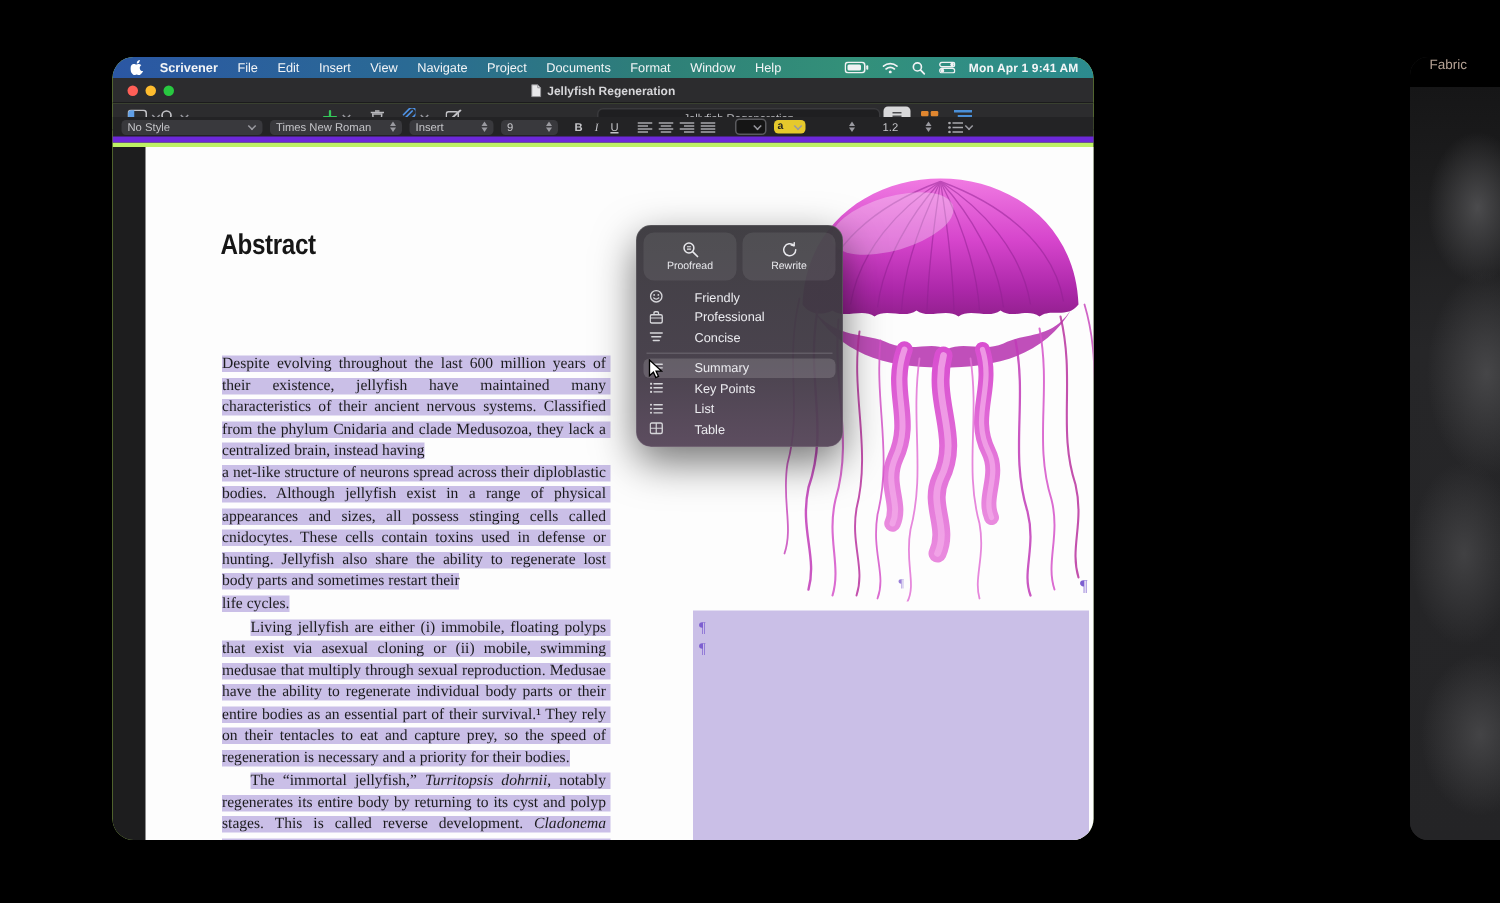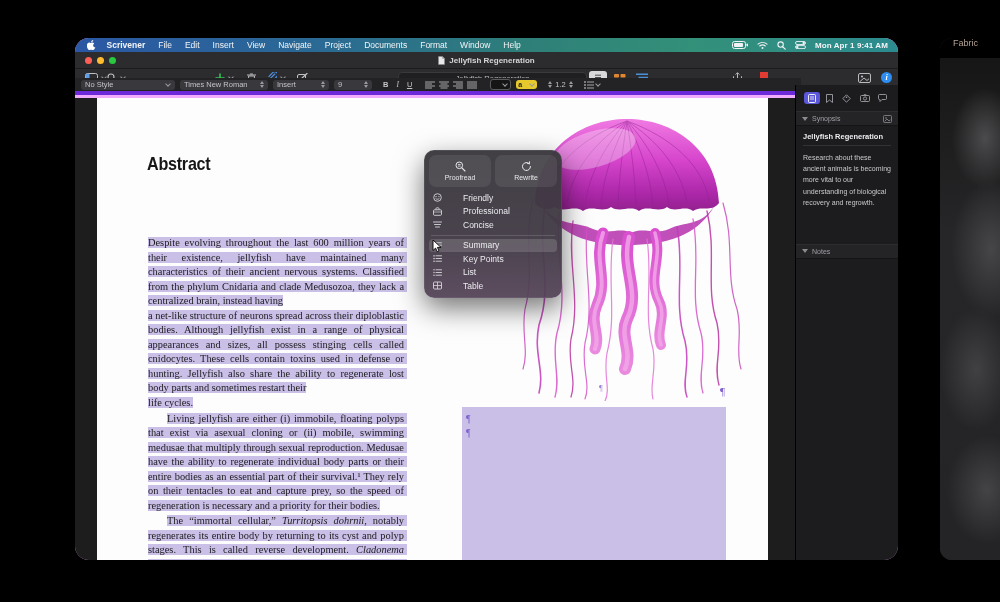--- a/index.html
+++ b/index.html
@@ -1,21 +1,21 @@
 <!DOCTYPE html>
 <html><head>
 <meta charset="utf-8">
 <style>
   html,body{margin:0;padding:0;background:#000;}
   .stage{position:relative;width:1000px;height:602px;background:#000;overflow:hidden;
          font-family:"Liberation Sans",sans-serif;-webkit-font-smoothing:antialiased;}
   svg{display:block}
   
-  .screen{position:absolute;left:75px;top:38px;width:823px;height:522px;border-radius:14px;
-          overflow:hidden;background:#f0abfc;box-shadow:0 14px 50px rgba(0,0,0,.7);}
+  .screen{position:absolute;left:75px;top:38px;width:654px;height:522px;border-radius:14px;
+          overflow:hidden;background:#bef264;box-shadow:0 14px 50px rgba(0,0,0,.7);}
   
   .menubar{height:14px;display:flex;align-items:center;padding:0 10px;
            background:linear-gradient(90deg,#2b57a4 0%,#2a6a94 30%,#2e7f78 55%,#339079 75%,#2c8b8f 100%);
            font-size:8.5px;color:#f3f5f7;}
   .mitem{padding:0 6.5px;line-height:14px;}
   .mitem.app{font-weight:700;margin-left:2px;}
   .mspacer{flex:1}
   .mstatus{display:flex;align-items:center;gap:9px;text-align:center;}
   .clock{font-size:8px;font-weight:600;letter-spacing:.1px;}
   
@@ -353,21 +353,21 @@
             </svg>
           </span>
       </span>
       <span class="swatch sw-black" style="margin-left:8px;">
           <span class="chev"></span>
         </span>
       <span class="swatch sw-yellow">
           <span>a</span>
           <span class="chev"></span>
         </span>
-      <span style="display:flex;align-items:center;gap:3px;margin-left:6px;">
+      <span style="display:flex;align-items:center;gap:18px;margin-left:24px;">
         <span class="stepper">
             <i class="up"></i>
             <i class="dn"></i>
           </span>
         <span>1.2</span>
         <span class="stepper">
             <i class="up"></i>
             <i class="dn"></i>
           </span>
       </span>
@@ -387,21 +387,21 @@
     </div>
 
     <div class="editor">
       <div class="page">
         <div class="h1"><span class="cond">Abstract</span></div>
         <div class="textcol">
             <div class="para"><span class="sel"><span>Despite evolving throughout the last 600 million years of their existence, jellyfish have maintained many characteristics of their ancient nervous systems. Classified from the phylum Cnidaria and clade Medusozoa, they lack a centralized brain, instead having
 a net-like structure of neurons spread across their diploblastic bodies. Although jellyfish exist in a range of physical appearances and sizes, all possess stinging cells called cnidocytes. These cells contain toxins used in defense or hunting. Jellyfish also share the ability to regenerate lost body parts and sometimes restart their
 life cycles.</span></span></div>
             <div class="para indent"><span class="sel"><span>Living jellyfish are either (i) immobile, floating polyps that exist via asexual cloning or (ii) mobile, swimming medusae that multiply through sexual reproduction. Medusae have the ability to regenerate individual body parts or their entire bodies as an essential part of their survival.¹ They rely on their tentacles to eat and capture prey, so the speed of regeneration is necessary and a priority for their bodies.</span></span></div>
-            <div class="para indent"><span class="sel"><span>The “immortal cellular,” </span><i>Turritopsis dohrnii</i><span>, notably regenerates its entire body by returning to its cyst and polyp stages. This is called reverse development. </span><i>Cladonema pacificum</i><span> regrows lost tentacles. </span><i>Aurelia aurita</i><span> can reform its body from fragments. </span></span></div>
+            <div class="para indent"><span class="sel"><span>The “immortal jellyfish,” </span><i>Turritopsis dohrnii</i><span>, notably regenerates its entire body by returning to its cyst and polyp stages. This is called reverse development. </span><i>Cladonema pacificum</i><span> regrows lost tentacles. </span><i>Aurelia aurita</i><span> can reform its body from fragments. </span></span></div>
           </div>
 
         <div style="position:absolute;left:400px;top:5px;">
           <svg width="268" height="298" viewBox="0 0 268 298">
             <defs>
               <linearGradient id="bell" x1="0" y1="0" x2="0" y2="1">
                 <stop offset="0" stop-color="#f07ae2"></stop>
                   <stop offset=".45" stop-color="#d645cc"></stop>
                   <stop offset=".8" stop-color="#ad28aa"></stop>
                   <stop offset="1" stop-color="#93208f"></stop>

